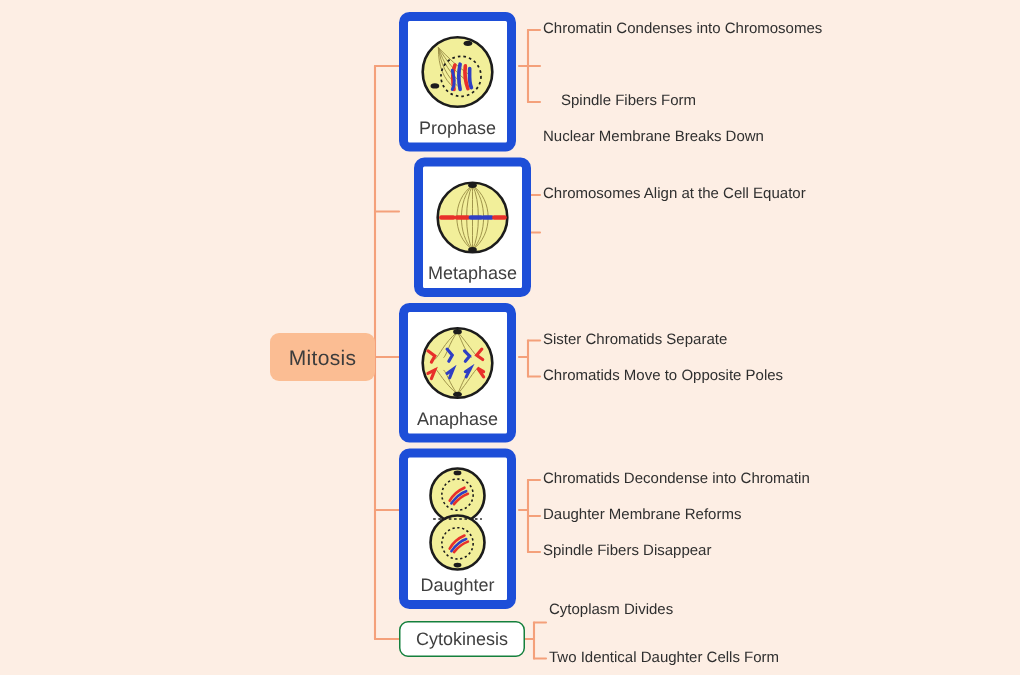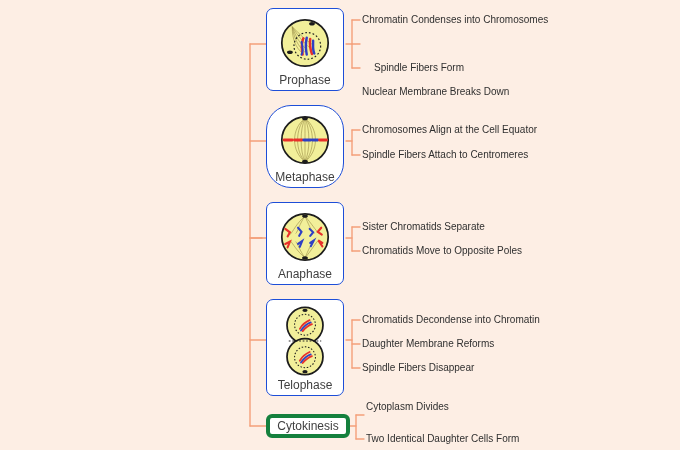--- a/index.html
+++ b/index.html
@@ -45,21 +45,21 @@
     font-size: 14px;
     color: #3c3c3c;
     letter-spacing: .2px;
     white-space: nowrap;
   }
   
   .phase-card {
     position: absolute;
     width: 78px;
     background: #ffffff;
-    border: 1px solid #1d4ed8;
+    border: 6px solid #1d4ed8;
     border-radius: 7px;
     box-sizing: border-box;
     display: flex;
     flex-direction: column;
     align-items: center;
     padding-top: 5px;
     padding-bottom: 3px;
   }
   .phase-card .cell-art {
     display: block;
@@ -71,21 +71,21 @@
     white-space: nowrap;
   }
   
   .plain-node {
     position: absolute;
     left: 266px;
     top: 414px;
     width: 84px;
     height: 24px;
     background: #ffffff;
-    border: 4px solid #15803d;
+    border: 1px solid #15803d;
     border-radius: 6px;
     box-sizing: border-box;
     display: flex;
     align-items: center;
     justify-content: center;
   }
   .plain-node-label {
     font-size: 12px;
     color: #3f3f3f;
     white-space: nowrap;
@@ -146,20 +146,23 @@
       <path d="M352,344 L360,344"></path>
       <path d="M352,368 L360,368"></path>
 
       <path d="M350,426 L356,426"></path>
       <path d="M356,415 L356,439"></path>
       <path d="M356,415 L364,415"></path>
       <path d="M356,439 L364,439"></path>
     </g>
   </svg>
 
+  <div class="root-node">
+    <span class="root-label">Mitosis</span>
+  </div>
 
   <div class="phase-card" style="left:266px; top:8px;">
     <svg class="cell-art" width="58" height="58" viewBox="0 0 100 100">
       <circle cx="50" cy="50" r="40" fill="#f2ef9a" stroke="#1c1c1c" stroke-width="3"></circle>
 
       <g stroke="#8d7f3a" stroke-width="1.1" fill="none" opacity=".85">
         <path d="M28,22 C40,34 50,44 62,52"></path>
         <path d="M28,22 C38,38 46,48 58,58"></path>
         <path d="M28,22 C34,40 42,52 54,62"></path>
         <path d="M28,22 C31,42 38,55 50,66"></path>
@@ -177,21 +180,21 @@
       </g>
 
       <g fill="#1c1c1c">
         <ellipse cx="62" cy="17" rx="5" ry="3"></ellipse>
         <ellipse cx="24" cy="66" rx="5" ry="3"></ellipse>
       </g>
     </svg>
     <span class="phase-name">Prophase</span>
   </div>
 
-  <div class="phase-card" style="left:266px; top:105px;border-radius:25px;">
+  <div class="phase-card" style="left:276px; top:105px;">
     <svg class="cell-art" width="58" height="58" viewBox="0 0 100 100">
       <circle cx="50" cy="50" r="40" fill="#f2ef9a" stroke="#1c1c1c" stroke-width="3"></circle>
 
       <g stroke="#8d7f3a" stroke-width="1.1" fill="none" opacity=".85">
         <path d="M50,13 C26,30 26,70 50,87"></path>
         <path d="M50,13 C33,30 33,70 50,87"></path>
         <path d="M50,13 C41,30 41,70 50,87"></path>
         <path d="M50,13 C50,30 50,70 50,87"></path>
         <path d="M50,13 C59,30 59,70 50,87"></path>
         <path d="M50,13 C67,30 67,70 50,87"></path>
@@ -268,33 +271,32 @@
         <path d="M41,96 C45,89 51,84 58,81" stroke="#e8302a"></path>
         <path d="M43,99 C48,92 54,87 60,85" stroke="#2f3fc4"></path>
         <path d="M46,100 C51,94 56,90 62,88" stroke="#e8302a"></path>
       </g>
 
       <g fill="#1c1c1c">
         <ellipse cx="50" cy="9" rx="4.5" ry="2.8"></ellipse>
         <ellipse cx="50" cy="115" rx="4.5" ry="2.8"></ellipse>
       </g>
     </svg>
-    <span class="phase-name">Telophase</span>
+    <span class="phase-name">Daughter</span>
   </div>
 
   <div class="plain-node">
     <span class="plain-node-label">Cytokinesis</span>
   </div>
 
   <div class="leaf" style="left:362px; top:15px;">Chromatin Condenses into Chromosomes</div>
   <div class="leaf" style="left:362px; top:39px;margin-top:48px;">Nuclear Membrane Breaks Down</div>
   <div class="leaf" style="left:362px; top:63px;margin-left:12px;">Spindle Fibers Form</div>
 
   <div class="leaf" style="left:362px; top:125px;">Chromosomes Align at the Cell Equator</div>
-  <div class="leaf" style="left:362px; top:150px;">Spindle Fibers Attach to Centromeres</div>
 
   <div class="leaf" style="left:362px; top:222px;">Sister Chromatids Separate</div>
   <div class="leaf" style="left:362px; top:246px;">Chromatids Move to Opposite Poles</div>
 
   <div class="leaf" style="left:362px; top:315px;">Chromatids Decondense into Chromatin</div>
   <div class="leaf" style="left:362px; top:339px;">Daughter Membrane Reforms</div>
   <div class="leaf" style="left:362px; top:363px;">Spindle Fibers Disappear</div>
 
   <div class="leaf" style="left:366px; top:402px;">Cytoplasm Divides</div>
   <div class="leaf" style="left:366px; top:434px;">Two Identical Daughter Cells Form</div>

